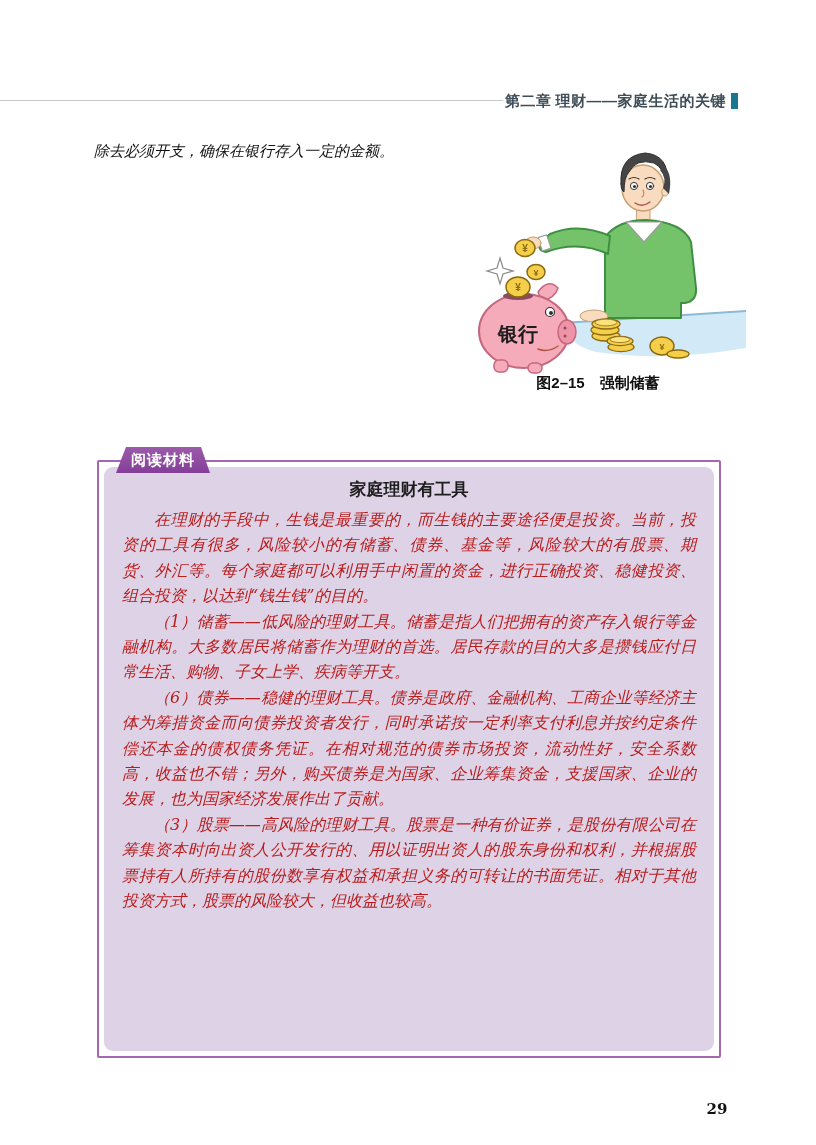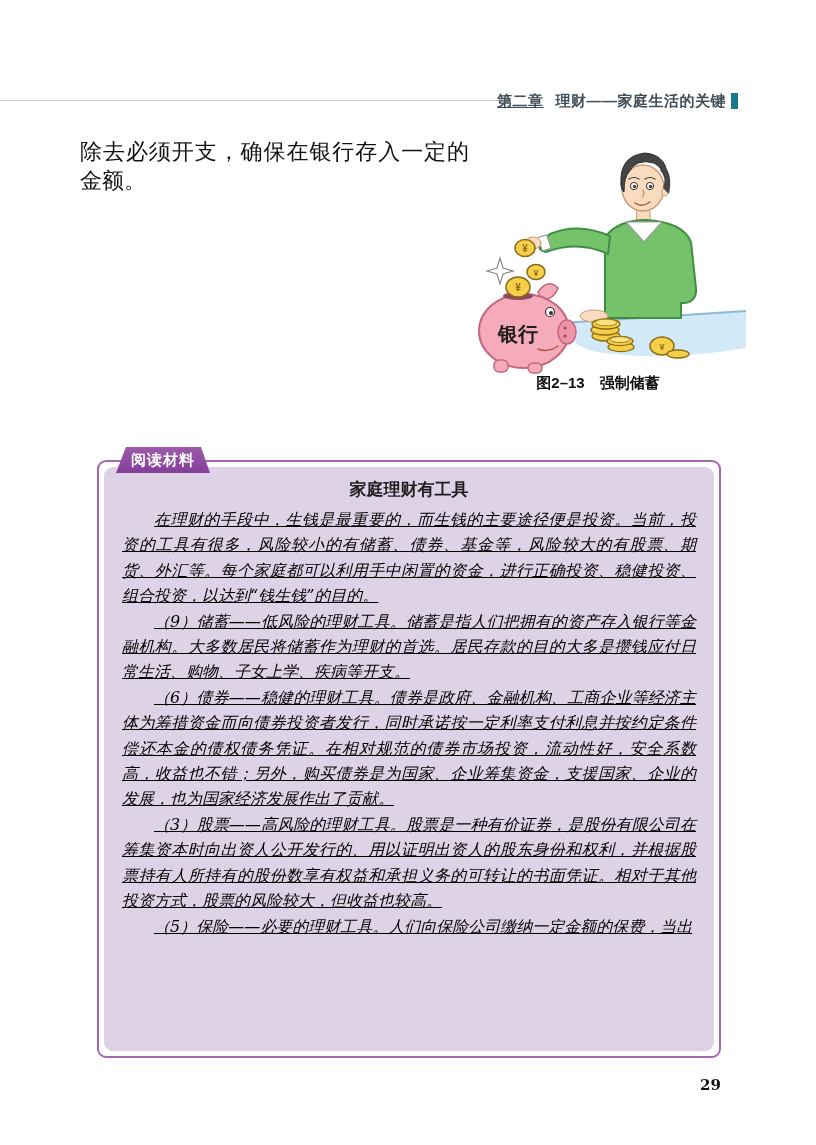--- a/index.html
+++ b/index.html
@@ -23,48 +23,48 @@
     position: absolute; left: 506px; top: 98px;
     width: 5px; height: 5px; background: #9aa2a8;
   }
   .chapter-head {
     position: absolute; left: 0; top: 92px; width: 726px;
     text-align: right;
     font-family: "Liberation Sans", sans-serif;
     font-weight: bold; font-size: 15px; line-height: 18px;
     color: #3f4e58; letter-spacing: 0.5px;
   }
-  .chapter-head .chapter-label { margin-right: 12px; text-decoration: underline; }
+  .chapter-head .chapter-label { margin-right: 4px; }
   .chapter-accent-bar {
     position: absolute; left: 731px; top: 93px;
     width: 7px; height: 16px; background: #17798f;
   }
 
   
   .body-text {
-    position: absolute; left: 80px; top: 137px; width: 389px;
-    font-size: 22px; line-height: 29px;
-    text-align: justify; color: #111;
+    position: absolute; left: 94px; top: 137px; width: 389px;
+    font-size: 15px; line-height: 29px;
+    text-align: justify; color: #111; font-style: italic;
   }
   .body-text p.indent { text-indent: 2em; }
 
   
   .figure-wrap { position: absolute; left: 478px; top: 140px; width: 272px; }
   .figure-caption {
     position: absolute; left: 478px; top: 374px; width: 240px;
     text-align: center;
     font-family: "Liberation Sans", sans-serif;
     font-weight: bold; font-size: 15px; color: #111;
   }
 
   
   .reading-box {
     position: absolute; left: 97px; top: 460px;
     width: 624px; height: 598px;
-    border: 2px solid #a468b2; border-radius: 9px;
+    border: 2px solid #a468b2; border-radius: 2px;
     background: #ffffff;
   }
   .reading-box-fill {
     position: absolute; left: 5px; top: 5px; right: 5px; bottom: 5px;
     background: #ddd2e6; border-radius: 9px;
     padding: 10px 18px 0 18px;
     overflow: hidden;
   }
   .reading-tab {
     position: absolute; left: 116px; top: 447px; height: 26px;
@@ -78,27 +78,27 @@
   }
   .reading-title {
     text-align: center;
     font-family: "Liberation Sans", sans-serif;
     font-weight: bold; font-size: 17px; line-height: 26px;
     color: #1d1d1d; margin-bottom: 4px;
   }
   .reading-body p {
     font-size: 16px; line-height: 25.4px;
     font-style: italic;             
-    text-align: justify; text-indent: 2em; color: #000000; text-decoration: underline;
+    text-align: justify; text-indent: 2em; color: #b91c1c;
   }
 
   
   .page-number {
-    position: absolute; left: 700px; top: 1076px; width: 34px;
-    text-align: left; font-weight: bold; font-size: 15px; color: #111;
+    position: absolute; left: 700px; top: 1100px; width: 34px;
+    text-align: center; font-weight: bold; font-size: 15px; color: #111;
   }
 
   svg .outline { stroke-linejoin: round; stroke-linecap: round; }
 </style>
 </head>
 <body>
 
 <div class="page">
 
   <div class="header-rule"></div>
@@ -189,33 +189,32 @@
         <ellipse cx="128" cy="182.5" rx="11" ry="3.4" fill="#fbe27e" stroke="#8a6a12" stroke-width="0.8"></ellipse>
         <ellipse cx="143" cy="207" rx="13" ry="4.6" fill="#f6cf4a" stroke="#8a6a12" stroke-width="1.3"></ellipse>
         <ellipse cx="142" cy="201" rx="13" ry="4.6" fill="#f6cf4a" stroke="#8a6a12" stroke-width="1.3"></ellipse>
         <ellipse cx="142" cy="199.6" rx="10" ry="3" fill="#fbe27e" stroke="#8a6a12" stroke-width="0.8"></ellipse>
         <ellipse cx="184" cy="206" rx="12" ry="9" fill="#f6cf4a" stroke="#8a6a12" stroke-width="1.4"></ellipse>
         <text x="184" y="210" text-anchor="middle" font-size="9" font-weight="bold" fill="#8a6a12" font-family="Liberation Sans, sans-serif">¥</text>
         <ellipse cx="200" cy="214" rx="11" ry="4" fill="#f6cf4a" stroke="#8a6a12" stroke-width="1.3"></ellipse>
       </g>
     </svg>
   </div>
-  <div class="figure-caption">图2–13　强制储蓄</div>
+  <div class="figure-caption">图2–15　强制储蓄</div>
 
   <div class="reading-tab">
     <span>阅读材料</span>
   </div>
   <div class="reading-box">
     <div class="reading-box-fill">
       <div class="reading-title">家庭理财有工具</div>
       <div class="reading-body">
         <p>在理财的手段中，生钱是最重要的，而生钱的主要途径便是投资。当前，投资的工具有很多，风险较小的有储蓄、债券、基金等，风险较大的有股票、期货、外汇等。每个家庭都可以利用手中闲置的资金，进行正确投资、稳健投资、组合投资，以达到“钱生钱”的目的。</p>
-        <p>（9）储蓄——低风险的理财工具。储蓄是指人们把拥有的资产存入银行等金融机构。大多数居民将储蓄作为理财的首选。居民存款的目的大多是攒钱应付日常生活、购物、子女上学、疾病等开支。</p>
+        <p>（1）储蓄——低风险的理财工具。储蓄是指人们把拥有的资产存入银行等金融机构。大多数居民将储蓄作为理财的首选。居民存款的目的大多是攒钱应付日常生活、购物、子女上学、疾病等开支。</p>
         <p>（6）债券——稳健的理财工具。债券是政府、金融机构、工商企业等经济主体为筹措资金而向债券投资者发行，同时承诺按一定利率支付利息并按约定条件偿还本金的债权债务凭证。在相对规范的债券市场投资，流动性好，安全系数高，收益也不错；另外，购买债券是为国家、企业筹集资金，支援国家、企业的发展，也为国家经济发展作出了贡献。</p>
         <p>（3）股票——高风险的理财工具。股票是一种有价证券，是股份有限公司在筹集资本时向出资人公开发行的、用以证明出资人的股东身份和权利，并根据股票持有人所持有的股份数享有权益和承担义务的可转让的书面凭证。相对于其他投资方式，股票的风险较大，但收益也较高。</p>
-        <p>（5）保险——必要的理财工具。人们向保险公司缴纳一定金额的保费，当出</p>
       </div>
     </div>
   </div>
 
   <div class="page-number">29</div>
 
 </div>
 
 </body></html>

